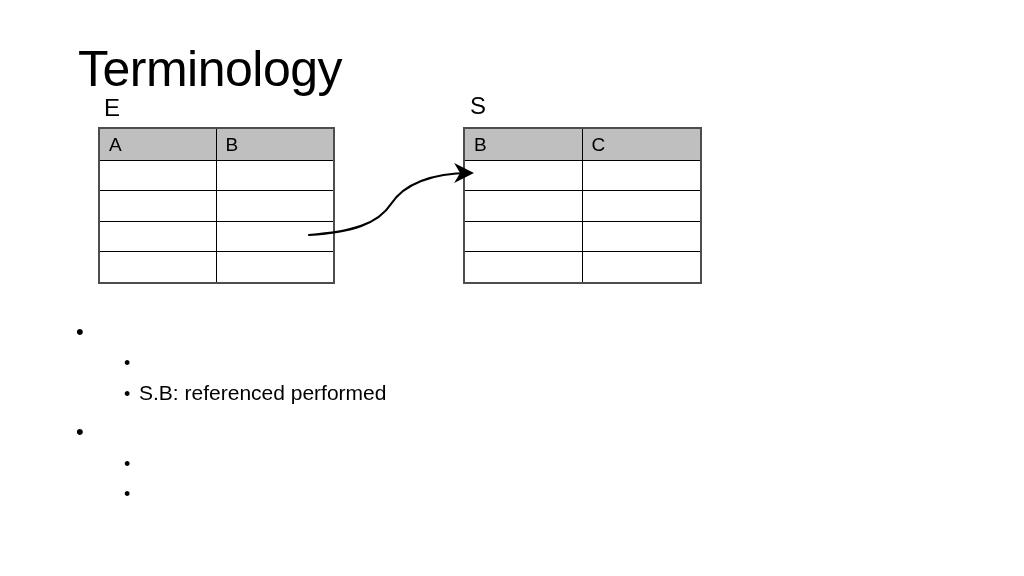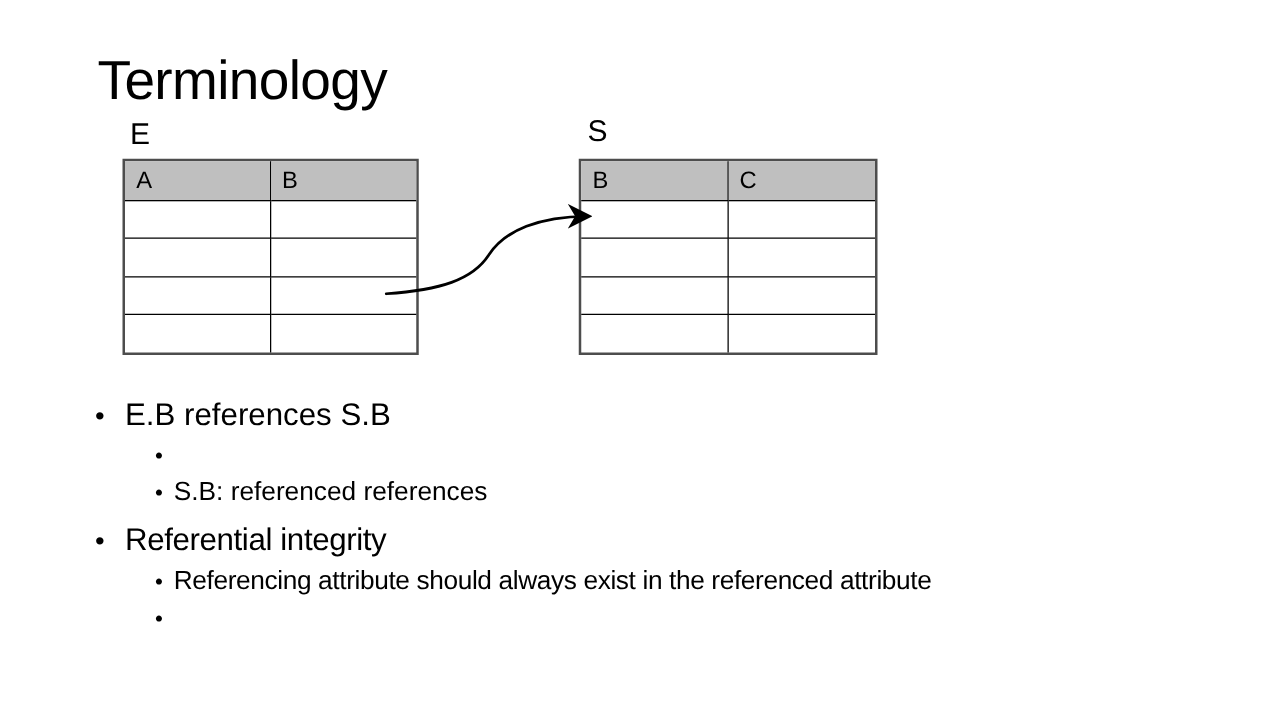--- a/index.html
+++ b/index.html
@@ -18,21 +18,21 @@
     height: 576px;
     background: var(--background);
     overflow: hidden;
     font-family: "Liberation Sans", "DejaVu Sans", sans-serif;
     color: var(--text);
   }
   .slide-title {
     position: absolute;
     left: 78px;
     top: 40px;
-    font-size: 44px;
+    font-size: 50px;
     font-weight: 300;
     letter-spacing: -0.5px;
     white-space: nowrap;
   }
   .tbl-label {
     position: absolute;
     font-size: 24px;
     font-weight: 400;
   }
   #label-e { left: 104px; top: 94px; }
@@ -126,35 +126,32 @@
       <marker id="ah" viewBox="0 0 10 10" refX="8" refY="5" markerWidth="9" markerHeight="9" orient="auto-start-reverse">
         <path d="M0,0 L10,5 L0,10 L3,5 Z" fill="#000"></path>
       </marker>
     </defs>
     <path d="M309,235 C352,232 378,224 391,204 C404,184 432,173 470,173" fill="none" stroke="#000" stroke-width="2.2" stroke-linecap="round" marker-end="url(#ah)"></path>
   </svg>
 
   <div class="bullets">
     <div class="b-row lvl1 group1">
       <span class="dot">•</span>
-      <span class="txt">E.B references S.B</span>
     </div>
     <div class="b-row lvl2 group1">
       <span class="dot">•</span>
     </div>
     <div class="b-row lvl2 group1">
       <span class="dot">•</span>
-      <span class="txt">S.B: referenced references</span>
+      <span class="txt">S.B: referenced performed</span>
     </div>
     <div class="b-row lvl1 group2">
       <span class="dot">•</span>
-      <span class="txt">Referential integrity</span>
     </div>
     <div class="b-row lvl2 group2">
       <span class="dot">•</span>
-      <span class="txt">Referencing attribute should always exist in the referenced attribute</span>
     </div>
     <div class="b-row lvl2 group2">
       <span class="dot">•</span>
     </div>
   </div>
 
 </div>
 
 </body></html>

